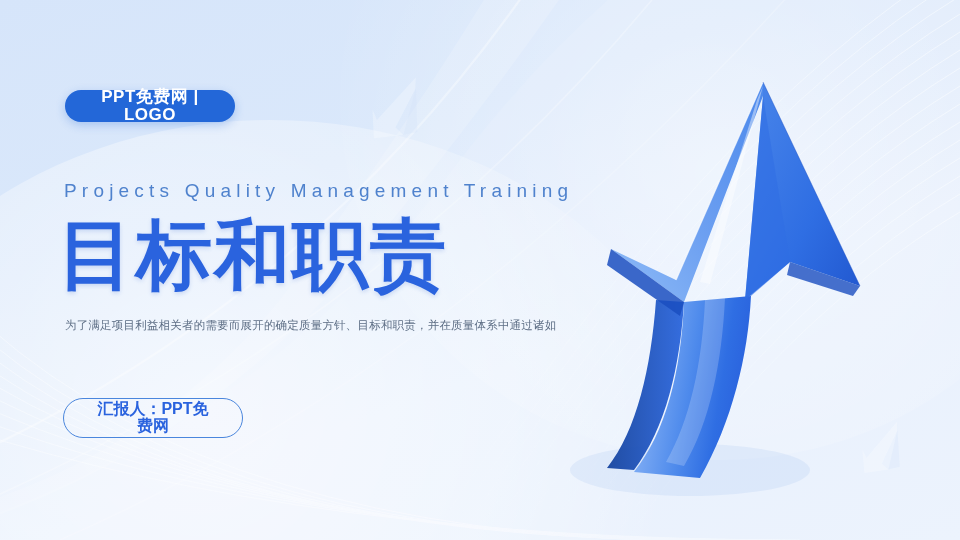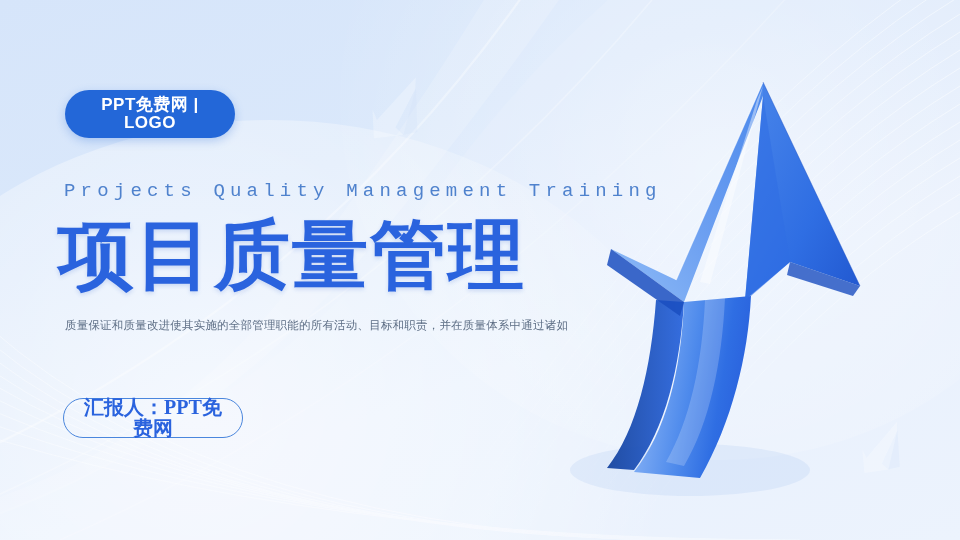--- a/index.html
+++ b/index.html
@@ -41,21 +41,21 @@
     right: -140px; top: -260px;
     width: 760px; height: 720px;
     border-radius: 50%;
     background: radial-gradient(circle at 50% 60%, rgba(255,255,255,0.42) 0%, rgba(255,255,255,0.12) 52%, rgba(255,255,255,0) 72%);
   }
 
   
   .logo-pill {
     position: absolute;
     left: 65px; top: 90px;
-    width: 170px; height: 48px;
+    width: 170px; height: 32px;
     border-radius: 26px;
     background: #2367d8;
     box-shadow: 0 3px 10px rgba(35,103,216,0.28);
     display: flex;
     align-items: center;
     justify-content: center;
     text-align: center;
     z-index: 6;
   }
   .logo-pill .logo-text {
@@ -70,21 +70,20 @@
   
   .eyebrow {
     position: absolute;
     left: 64px; top: 180px;
     color: #4f82cd;
     font-size: 19px;
     font-weight: 500;
     letter-spacing: 5.2px;
     white-space: nowrap;
     z-index: 6;
-    font-family: Liberation Mono, monospace;
   }
 
   
   .main-title {
     position: absolute;
     left: 58px; top: 214px;
     color: #2a63de;
     font-size: 76px;
     font-weight: bold;
     letter-spacing: 2px;
@@ -121,25 +120,24 @@
     border-radius: 22px;
     display: flex;
     align-items: center;
     justify-content: center;
     text-align: center;
     box-sizing: border-box;
     background: transparent;
   }
   .meta-pill .meta-text {
     color: #2a63de;
-    font-size: 20px;
+    font-size: 16px;
     font-weight: bold;
     line-height: 1.05;
     white-space: pre-line;
-    font-family: Liberation Serif, serif;
   }
   #pill-presenter { width: 180px; margin-right: 20px; }
   #pill-date { width: 163px; }
 
   
   .ghost { position: absolute; opacity: 0.30; z-index: 2; }
   #ghost-a { left: 372px; top: 72px; transform: rotate(22deg); }
   #ghost-b { left: 862px; top: 418px; transform: rotate(20deg); }
 </style>
 </head>
@@ -272,24 +270,24 @@
     <path d="M30,2 L52,52 L40,60 L34,12 Z" fill="#cfe0f8" opacity="0.8"></path>
   </svg>
 
   <div class="logo-pill">
     <span class="logo-text">PPT免费网 |
 LOGO</span>
   </div>
 
   <div class="eyebrow">Projects Quality Management Training</div>
 
-  <div class="main-title">项目质量管理</div>
+  <div class="main-title">目标和职责</div>
 
   <div class="desc">
-    <span class="line">质量保证和质量改进使其实施的全部管理职能的所有活动、目标和职责，并在质量体系中通过诸如</span>
+    <span class="line">为了满足项目利益相关者的需要而展开的确定质量方针、目标和职责，并在质量体系中通过诸如</span>
   </div>
 
   <div class="meta-row">
     <div class="meta-pill" id="pill-presenter">
       <span class="meta-text">汇报人：PPT免
 费网</span>
     </div>
   </div>
 
 </div>

